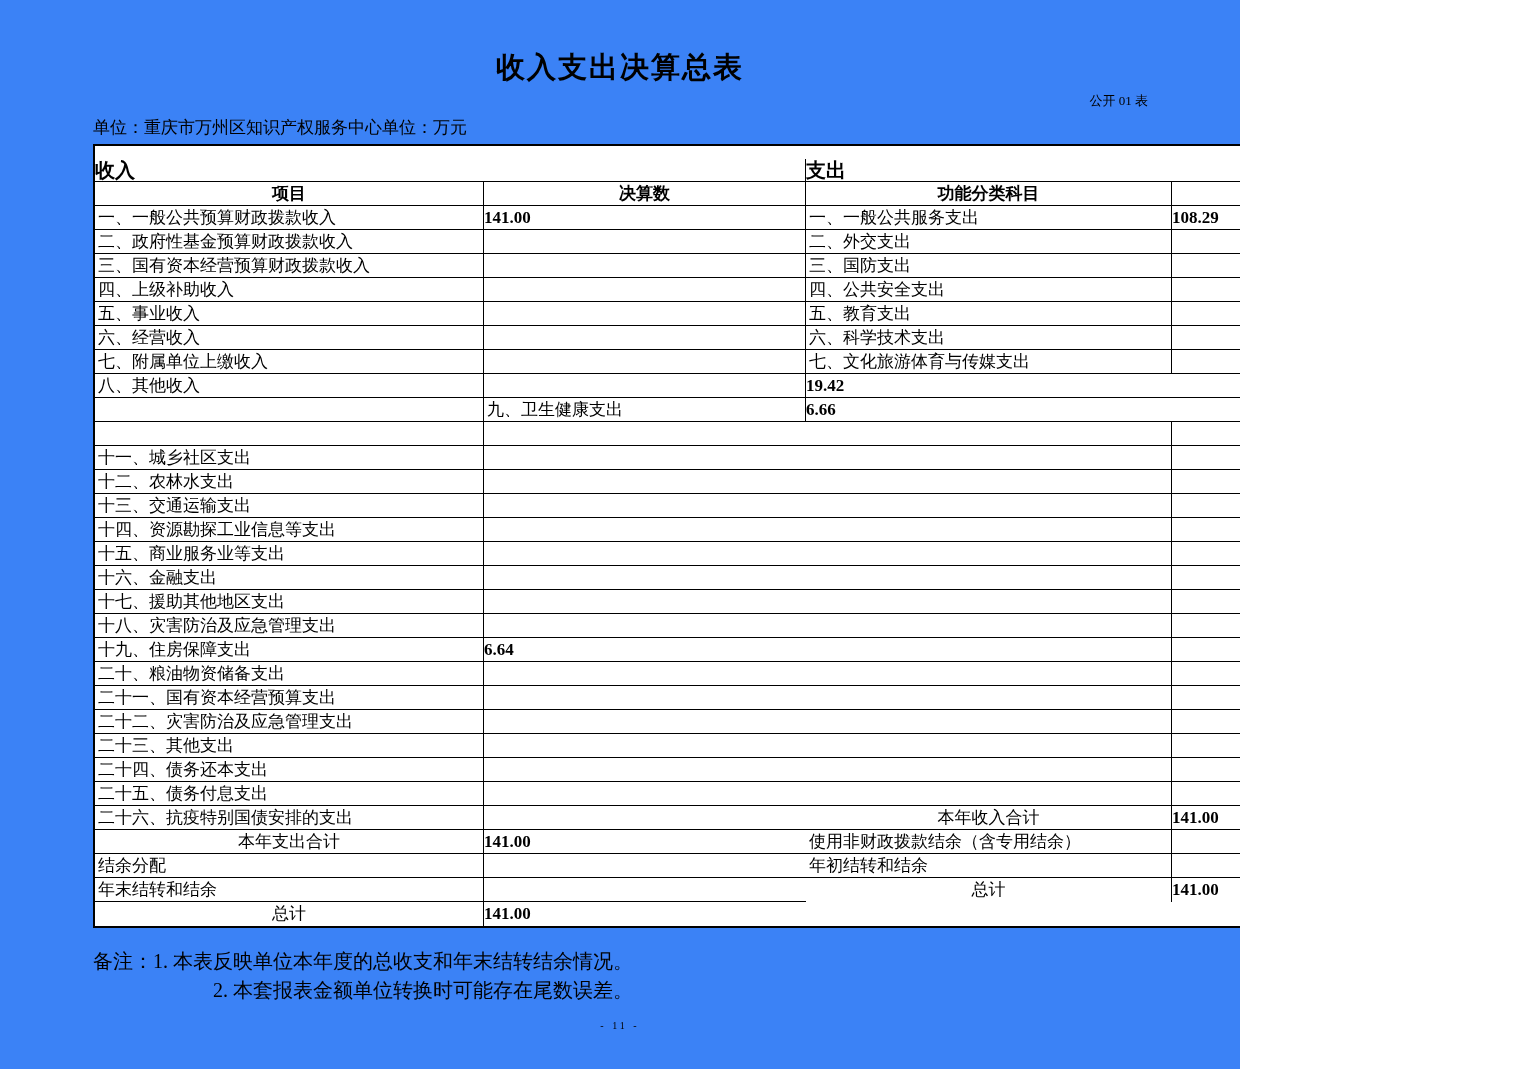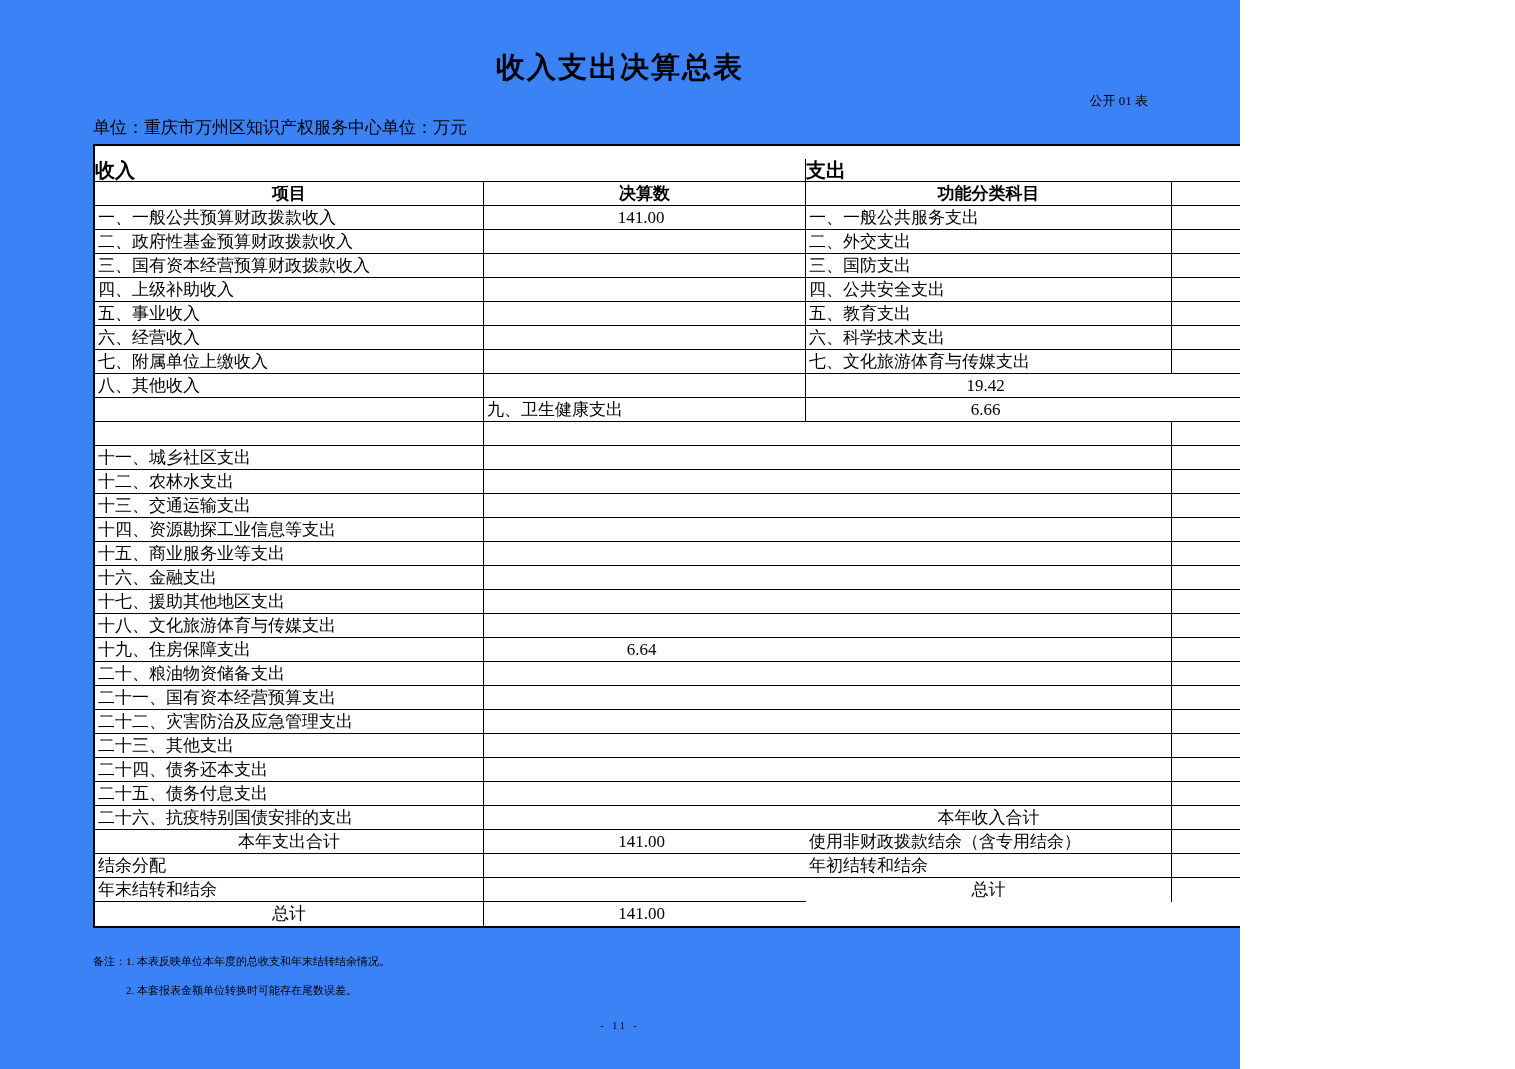--- a/index.html
+++ b/index.html
@@ -80,31 +80,32 @@
   .lbl {
     font-weight: 400;
     padding-left: 3px;
     text-align: left;
   }
   .lbl.center {
     text-align: center;
     padding-left: 0;
   }
   .val {
-    text-align: center;
+    text-align: left;
     padding-right: 7px;
-    font-weight: 400;
+    font-weight: 700;
   }
   .notes {
     position: absolute;
     top: 947px;
     left: 93px;
     display: flex;
-    font-size: 11px;
+    font-size: 20px;
     line-height: 29px;
+    text-align: right;
   }
   .notes-label { flex: 0 0 auto; }
   .page-number {
     position: absolute;
     top: 1020px;
     left: 0;
     width: 100%;
     text-align: center;
     font-size: 10px;
     letter-spacing: 3px;
@@ -193,21 +194,21 @@
       <div class="cell lbl"></div>
       <div class="cell val"></div>
       <div class="cell lbl">十六、金融支出</div>
       <div class="cell val last"></div>
       <div class="cell lbl"></div>
       <div class="cell val"></div>
       <div class="cell lbl">十七、援助其他地区支出</div>
       <div class="cell val last"></div>
       <div class="cell lbl"></div>
       <div class="cell val"></div>
-      <div class="cell lbl">十八、文化旅游体育与传媒支出</div>
+      <div class="cell lbl">十八、灾害防治及应急管理支出</div>
       <div class="cell val last"></div>
       <div class="cell lbl"></div>
       <div class="cell val"></div>
       <div class="cell lbl">十九、住房保障支出</div>
       <div class="cell val last">6.64</div>
       <div class="cell lbl"></div>
       <div class="cell val"></div>
       <div class="cell lbl">二十、粮油物资储备支出</div>
       <div class="cell val last"></div>
       <div class="cell lbl"></div>

